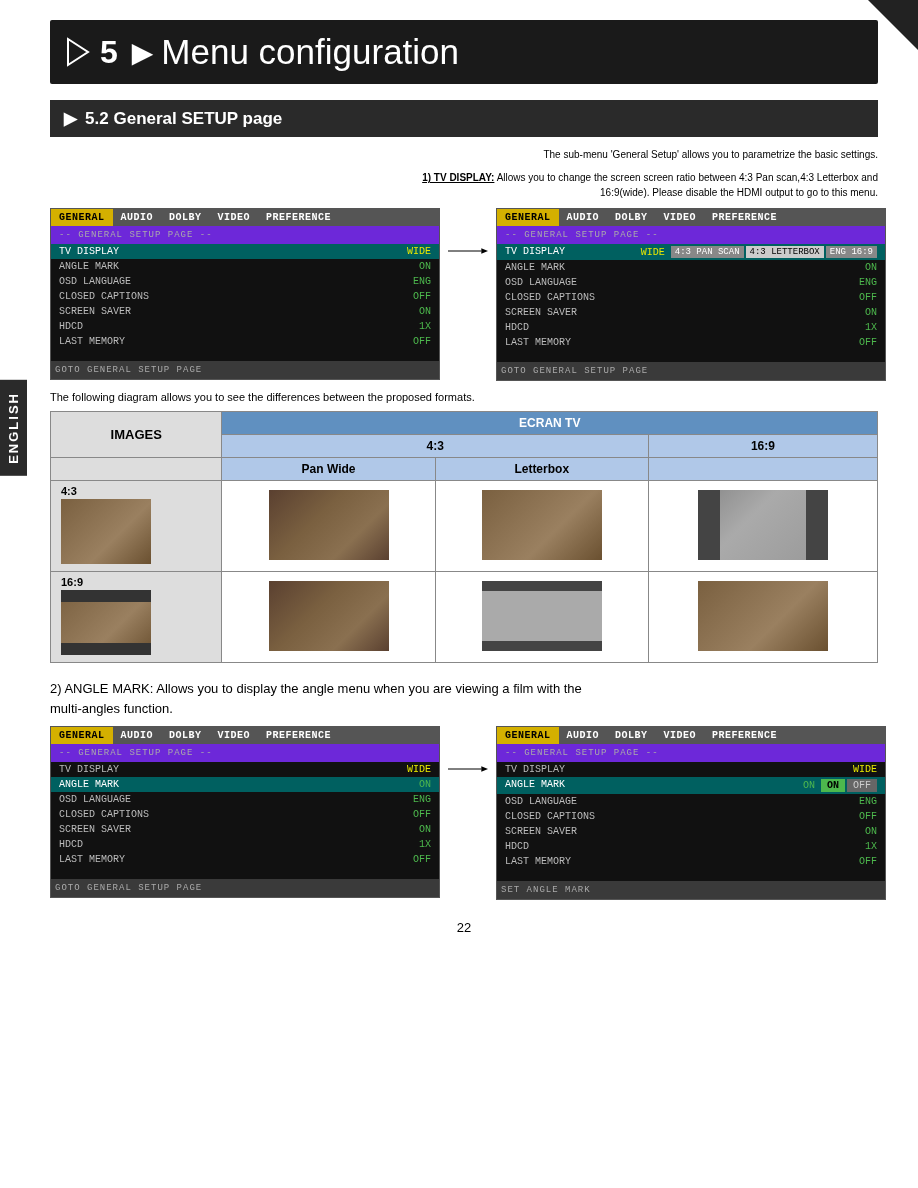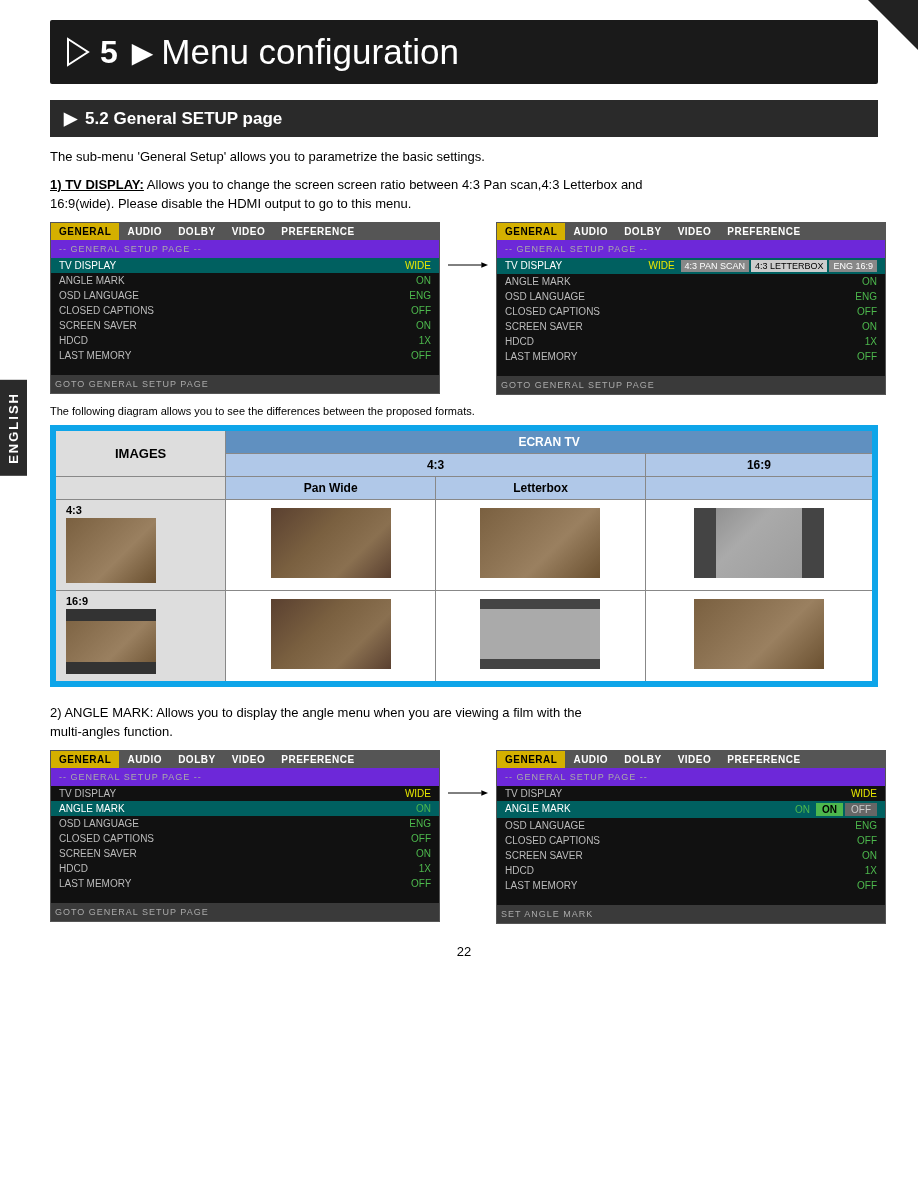--- a/index.html
+++ b/index.html
@@ -47,35 +47,36 @@
       font-size: 17px;
       font-weight: bold;
     }
     .subsection-header .arrow {
       margin-right: 8px;
       color: #fff;
     }
 
     
     .desc-text {
-      font-size: 13px;
+      font-size: 10px;
       margin-bottom: 8px;
       line-height: 1.5;
+      text-align: right;
     }
     .desc-text .underline-bold {
       font-weight: bold;
       text-decoration: underline;
     }
 
     
     .osd-menu {
       width: 420px;
       border: 1px solid #555;
       font-size: 10px;
-      font-family: Liberation Sans, sans-serif;
+      font-family: Liberation Mono, monospace;
       background: #111;
       color: #ccc;
       flex-shrink: 0;
     }
     .osd-tabs {
       display: flex;
       background: #555;
     }
     .osd-tab {
       padding: 3px 8px;
@@ -134,21 +135,21 @@
     .diagram-section {
       margin-bottom: 16px;
     }
     .diagram-desc {
       font-size: 11px;
       margin-bottom: 8px;
     }
     .diagram-table {
       border-collapse: collapse;
       width: 100%;
-      border: 6px solid #0ea5e9;
+      border: 1px solid #0ea5e9;
     }
     .diagram-table th, .diagram-table td {
       border: 1px solid #888;
       text-align: center;
       padding: 4px 6px;
       font-size: 12px;
     }
     .diagram-table .header-ecran {
       background: #6090c0;
       color: #fff;

